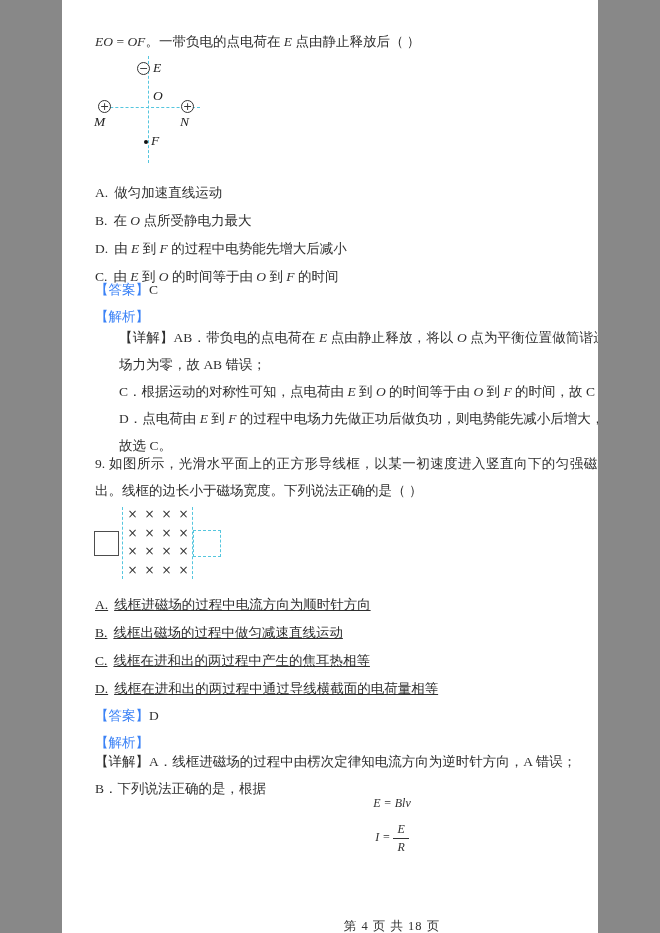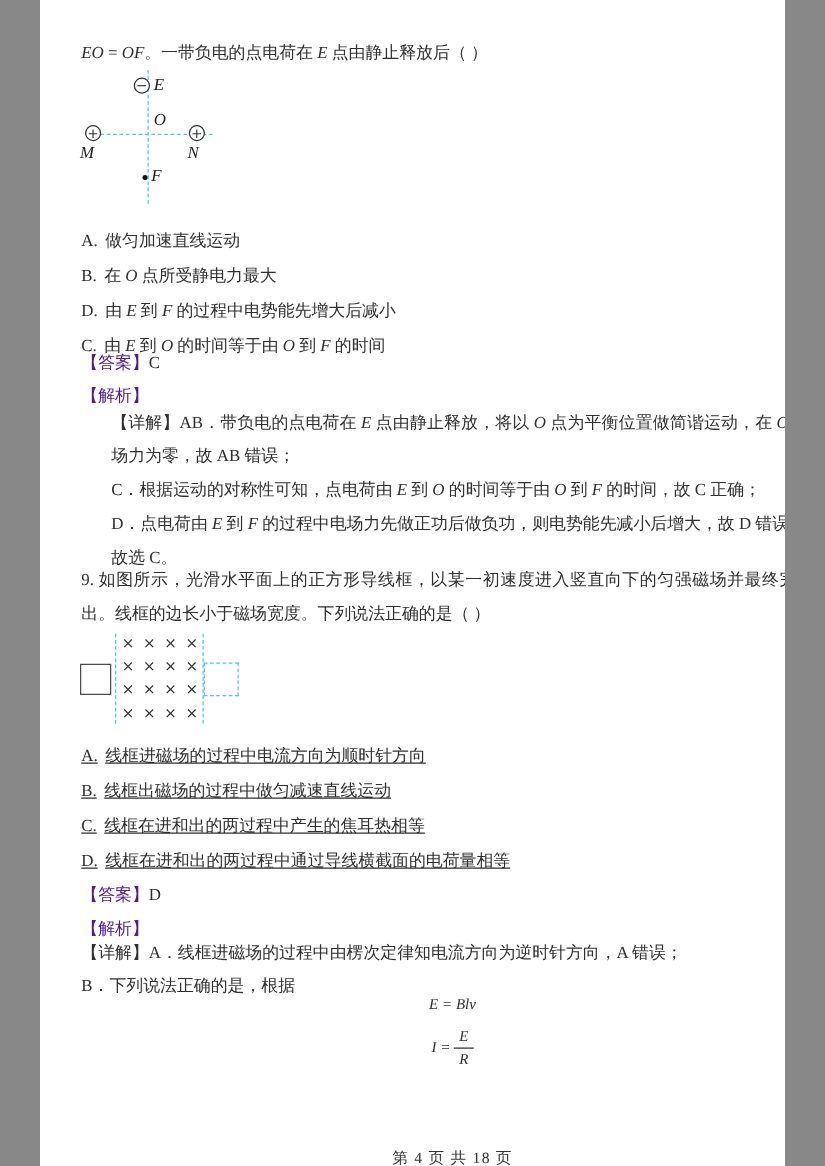--- a/index.html
+++ b/index.html
@@ -1,25 +1,25 @@
 <!DOCTYPE html>
 <html><head>
 <meta charset="utf-8">
 <style>
   * { margin:0; padding:0; box-sizing:border-box; }
   body { background:#888; font-family:"Liberation Serif","DejaVu Serif",serif; }
-  #page { position:relative; width:596px; height:933px; background:#ffffff;
+  #page { position:relative; width:536px; height:933px; background:#ffffff;
           overflow:hidden; color:#2f2f2f; font-size:13.5px; margin:0 auto; }
   .abs { position:absolute; }
   .blk { position:absolute; left:33px; width:600px; }
   i { font-family:"Liberation Serif","DejaVu Serif",serif; font-style:italic; }
   .para { line-height:27px; text-align:justify; }
   .optline { line-height:28px; }
   .optkey { margin-right:6px; }
-  .blue { color:#4c1d95; }
+  .blue { color:#3b82f6; }
   
   #fig1 { left:30px; top:56px; width:118px; height:108px; }
   .dashv { position:absolute; border-left:1.6px dashed #55c6de; }
   .dashh { position:absolute; border-top:1.6px dashed #55c6de; }
   .charge { position:absolute; width:13px; height:13px; border:1.3px solid #333;
             border-radius:50%; display:flex; align-items:center; justify-content:center;
             font-size:11px; line-height:1; background:#fff; color:#333;
             font-family:"DejaVu Sans",sans-serif; }
   .flab { position:absolute; font-style:italic; font-size:13.5px; color:#222; }
   .dot { position:absolute; width:4px; height:4px; border-radius:50%; background:#111; }

